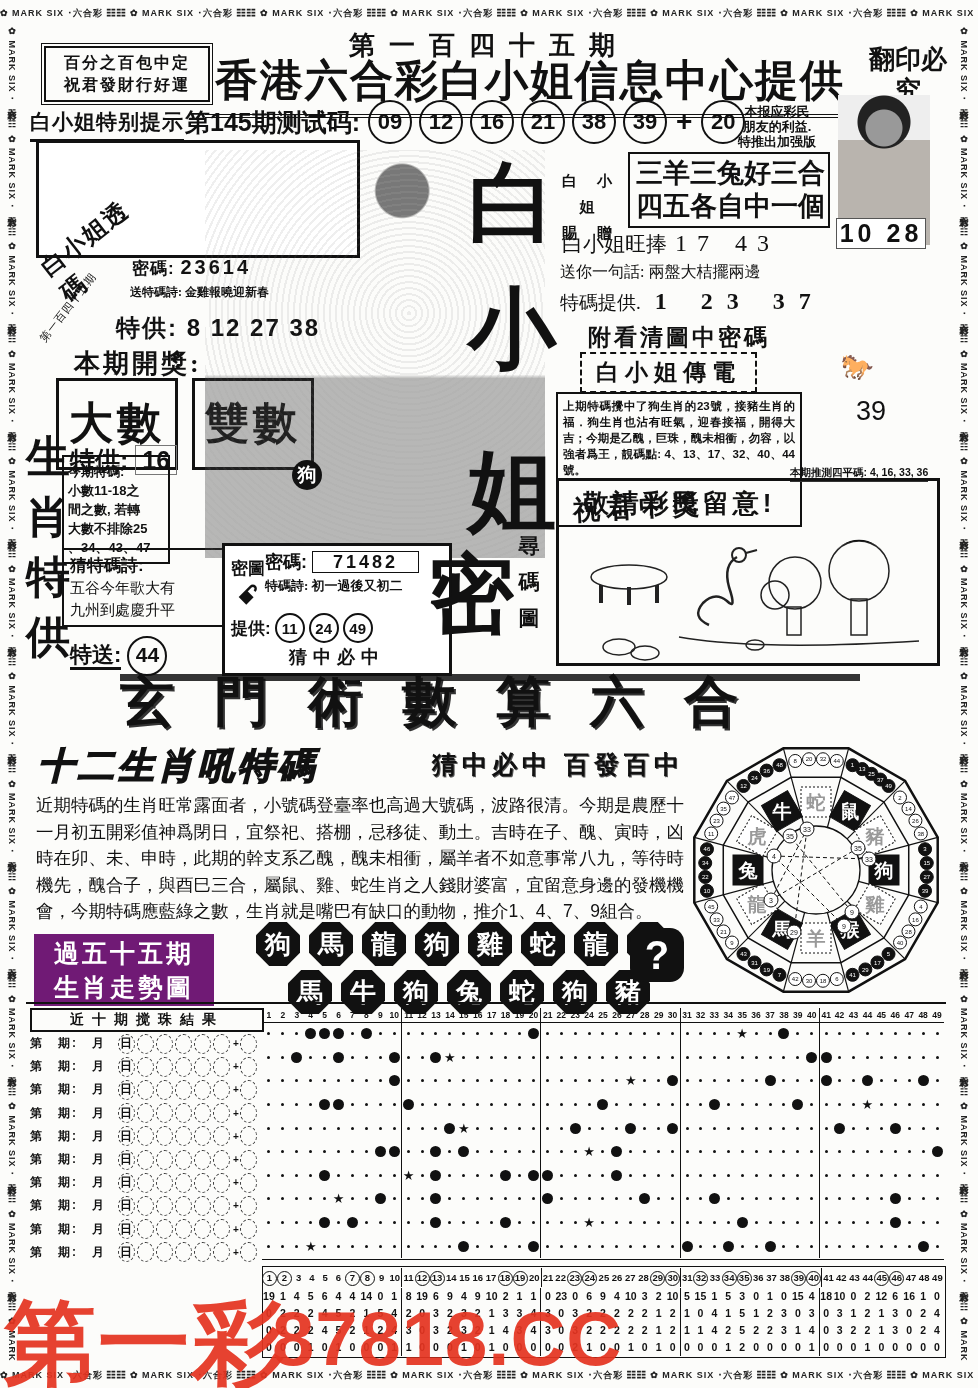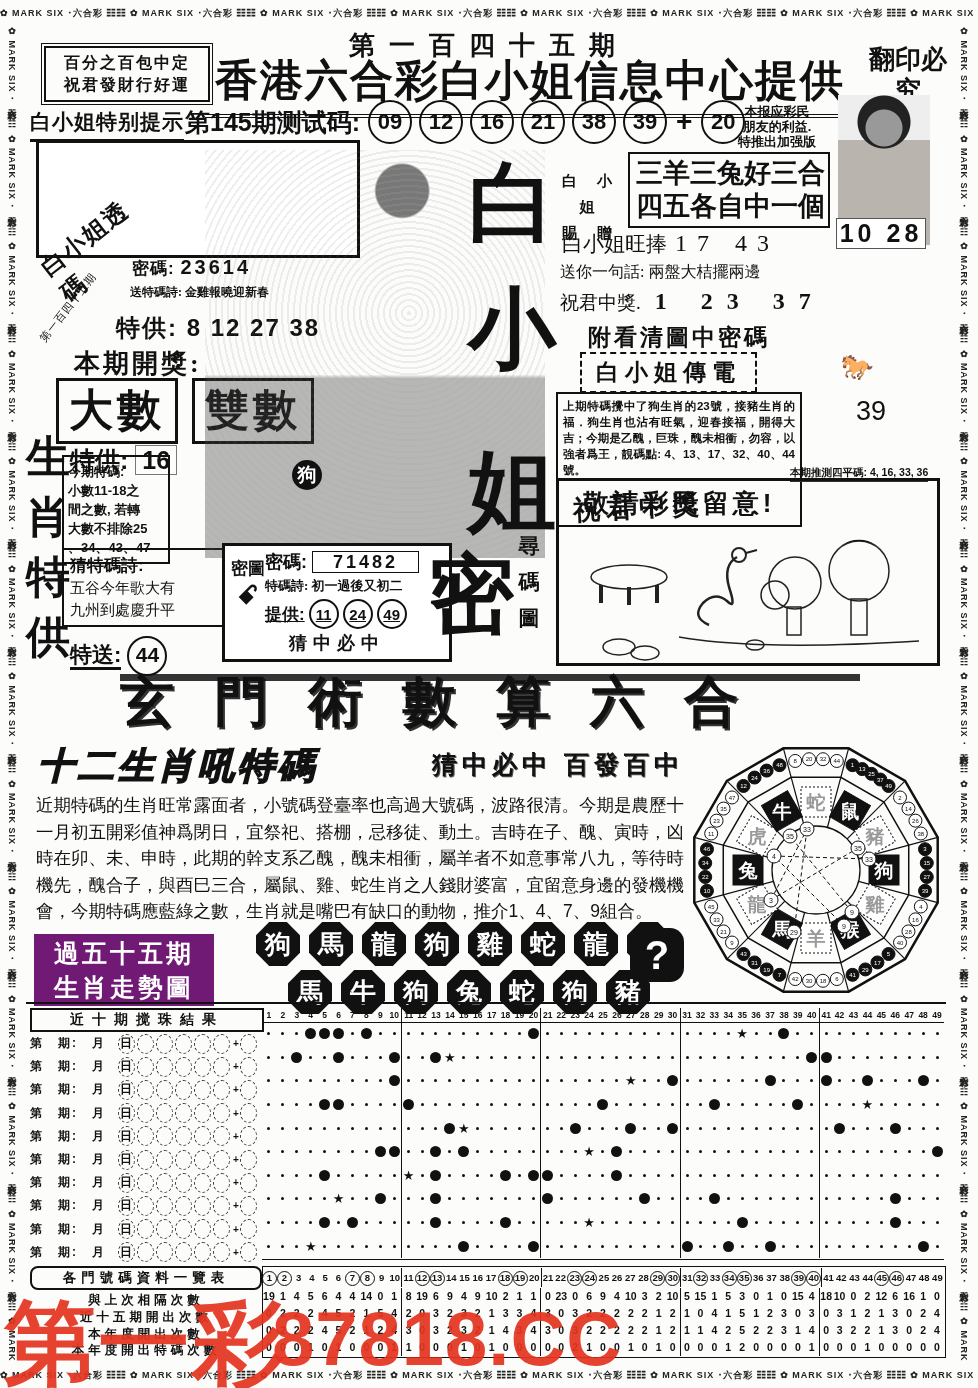--- a/index.html
+++ b/index.html
@@ -36,21 +36,21 @@
   
   .blankbox{top:140px;left:36px;width:318px;height:112px;border:3px solid #111;background:#fff;}
   .pw{top:256px;left:132px;font-size:17px;letter-spacing:1px;}
   .diag{top:258px;left:34px;width:120px;transform:rotate(-38deg);transform-origin:left top;
         font-size:24px;font-weight:bold;letter-spacing:2px;}
   .diagissue{top:300px;left:26px;transform:rotate(-52deg);font-size:11px;letter-spacing:1px;}
   .poem1{top:284px;left:130px;font-size:12px;}
   .tg1{top:312px;left:116px;font-size:24px;letter-spacing:2px;}
   .kaijiang{top:346px;left:74px;font-size:26px;letter-spacing:3px;}
   .bigbox{border:3px solid #111;font-size:44px;font-weight:bold;letter-spacing:4px;
-          padding:8px 10px;line-height:1;}
+          padding:21px 10px;line-height:1;}
   .tg2{top:444px;left:70px;font-size:25px;}
   .tg2 .v16{border:1px solid #777;padding:0 6px;}
   .hintbox{top:455px;left:62px;width:96px;border:2px solid #111;padding:5px 4px;
            font-size:13px;font-weight:bold;line-height:19px;}
   .vert{top:428px;left:24px;width:48px;font-size:44px;font-weight:bold;line-height:60px;
         text-align:center;font-family:"Liberation Serif",serif;}
   .poembox{top:548px;left:62px;width:150px;border:2px solid #111;padding:4px 6px;}
   .poembox .t{font-size:17px;font-weight:bold;}
   .poembox .l{font-size:15px;line-height:22px;font-family:"Liberation Serif",serif;}
   .tesong{top:636px;left:70px;font-size:22px;font-weight:bold;}
@@ -65,21 +65,21 @@
   .dogbadge{top:460px;left:292px;width:30px;height:30px;background:#111;color:#fff;border-radius:50%;
             font-size:19px;font-weight:bold;text-align:center;line-height:30px;}
   .bigname{left:462px;width:100px;text-align:center;font-size:88px;font-weight:bold;
            font-family:"Liberation Serif",serif;line-height:1;}
   .secret{top:543px;left:222px;width:212px;border:3px solid #111;padding:4px 6px;background:#fff;}
   .secret .mitu{float:left;width:34px;font-size:17px;font-weight:bold;text-align:center;line-height:22px;margin-top:8px;}
   .secret .sym{font-size:26px;line-height:30px;}
   .secret .r1{font-size:18px;font-weight:bold;}
   .secret .r1 .pwv{border:1px solid #111;padding:0 20px;letter-spacing:3px;}
   .secret .r2{font-size:13px;font-weight:bold;font-family:"Liberation Serif",serif;margin-top:3px;}
-  .secret .r3{font-size:17px;font-weight:bold;margin-top:4px;display:flex;align-items:center;gap:4px;text-decoration:underline;}
+  .secret .r3{font-size:17px;font-weight:bold;margin-top:18px;display:flex;align-items:center;gap:4px;}
   .sball{display:inline-flex;width:26px;height:26px;border:2px solid #111;border-radius:50%;
          align-items:center;justify-content:center;font-size:15px;font-weight:bold;}
   .secret .r4{font-size:18px;font-weight:bold;text-align:center;letter-spacing:6px;margin-top:2px;}
   .bigmi{top:552px;left:428px;font-size:86px;font-weight:bold;font-family:"Liberation Serif",serif;line-height:1;}
   .xunma{top:528px;left:516px;width:26px;font-size:21px;font-weight:bold;line-height:36px;text-align:center;}
   
   .cizeng{top:168px;left:558px;width:66px;font-size:15px;line-height:26px;letter-spacing:8px;text-align:center;}
   .giftbox{top:152px;left:628px;width:186px;border:2px solid #111;padding:3px 6px;
            font-size:27px;font-weight:bold;line-height:33px;white-space:nowrap;}
   .wang{top:230px;left:562px;font-size:21px;}
@@ -263,21 +263,21 @@
   </div>
   <div class="abs giftbox">
     <div>三羊三兔好三合</div>
     <div>四五各自中一個</div>
   </div>
   <div class="abs wang ser">
     <span>白小姐旺捧</span><span class="n">17  43</span>
   </div>
   <div class="abs sent ser">送你一句話: 兩盤大桔擺兩邊</div>
   <div class="abs tema ser">
-    <span>祝君中獎.</span><span class="n">1  23  37</span>
+    <span>特碼提供.</span><span class="n">1  23  37</span>
   </div>
   <div class="abs fukan">附看清圖中密碼</div>
   <div class="abs chuandian">白小姐傳電</div>
   <div class="abs msgbox">
     <div class="m">上期特碼攪中了狗生肖的23號，接豬生肖的福．狗生肖也沾有旺氣，迎春接福，開得大吉；今期是乙醜，巨珠，醜未相衝，勿容，以強者爲王，靚碼點: 4、13、17、32、40、44號。</div>
     <div class="n">敬請彩民留意!</div>
   </div>
   <div class="abs horse">🐎</div>
   <div class="abs f39">39</div>
   <div class="abs pingma">本期推測四平碼: 4, 16, 33, 36</div>
@@ -2109,27 +2109,20 @@
         <div class="dot"></div>
       </div>
       <div class="gcell">
         <div class="ball"></div>
       </div>
       <div class="gcell">
         <div class="dot"></div>
       </div>
     </div>
 
-  <div class="abs stats-lbls">
-    <div class="stats-hd">各門號碼資料一覽表</div>
-    <div class="stats-lb">與上次相隔次數</div>
-    <div class="stats-lb">近十五期開出次數</div>
-    <div class="stats-lb">本年度開出次數</div>
-    <div class="stats-lb">本年度開出特碼次數</div>
-  </div>
   <div class="abs statbox"></div>
   <div class="abs grid sh" id="stats-header-row">
       <div><span class="circ">1</span></div>
       <div><span class="circ">2</span></div>
       <div>3</div>
       <div>4</div>
       <div>5</div>
       <div>6</div>
       <div><span class="circ">7</span></div>
       <div><span class="circ">8</span></div>

